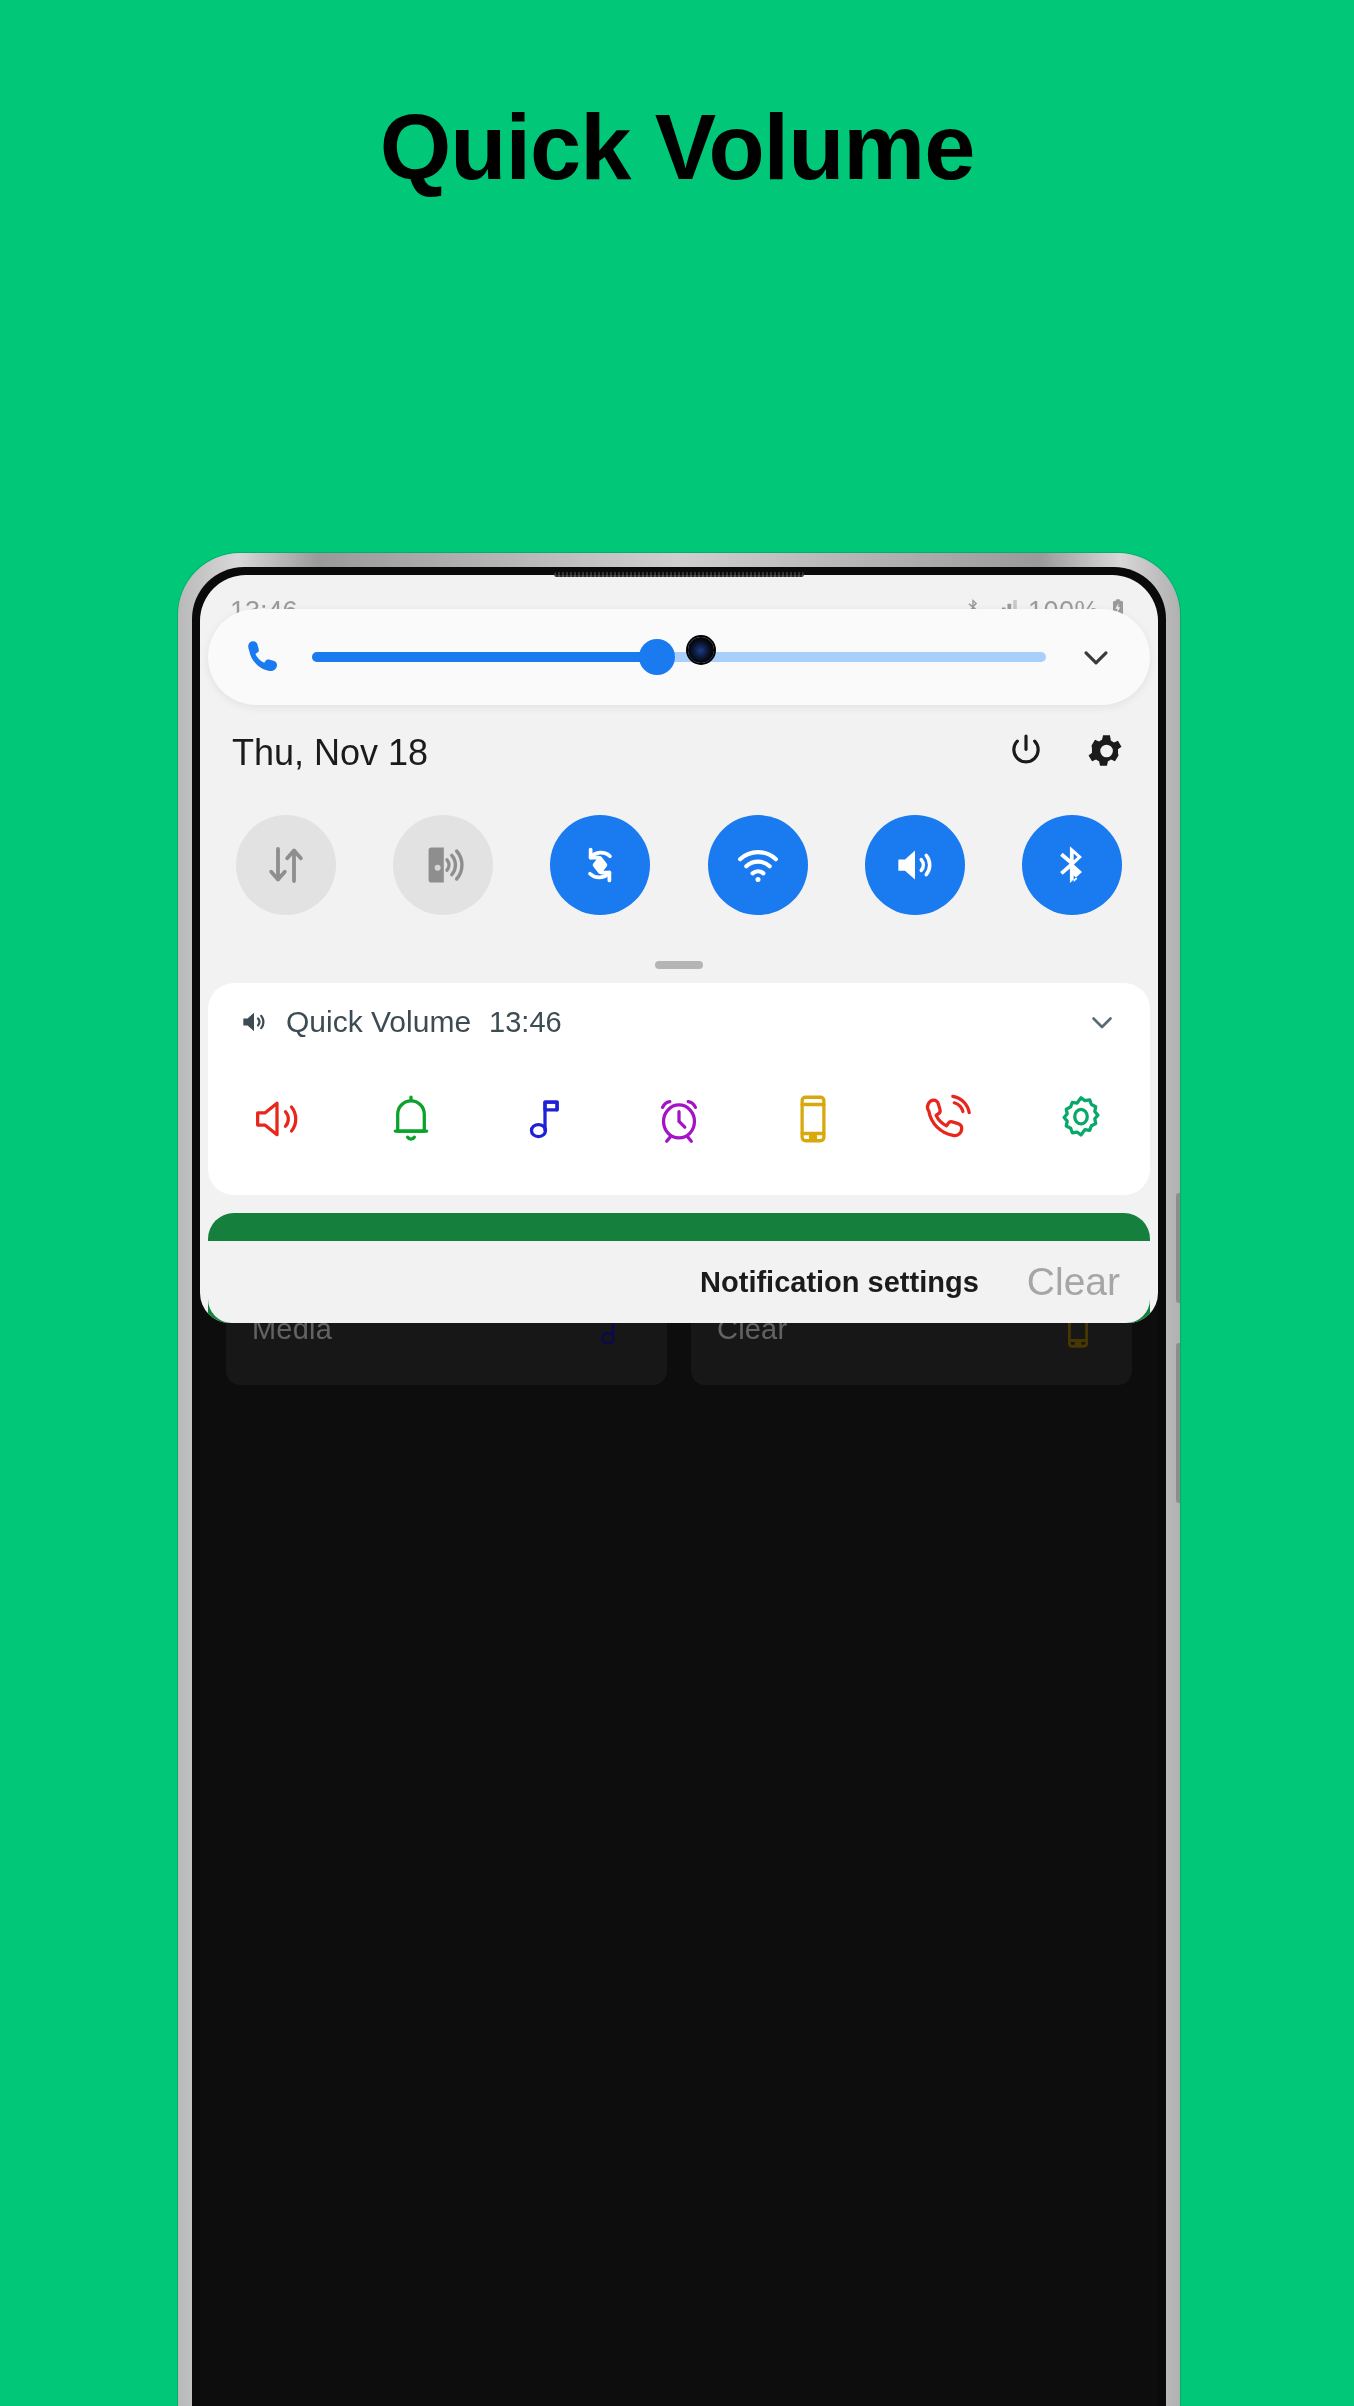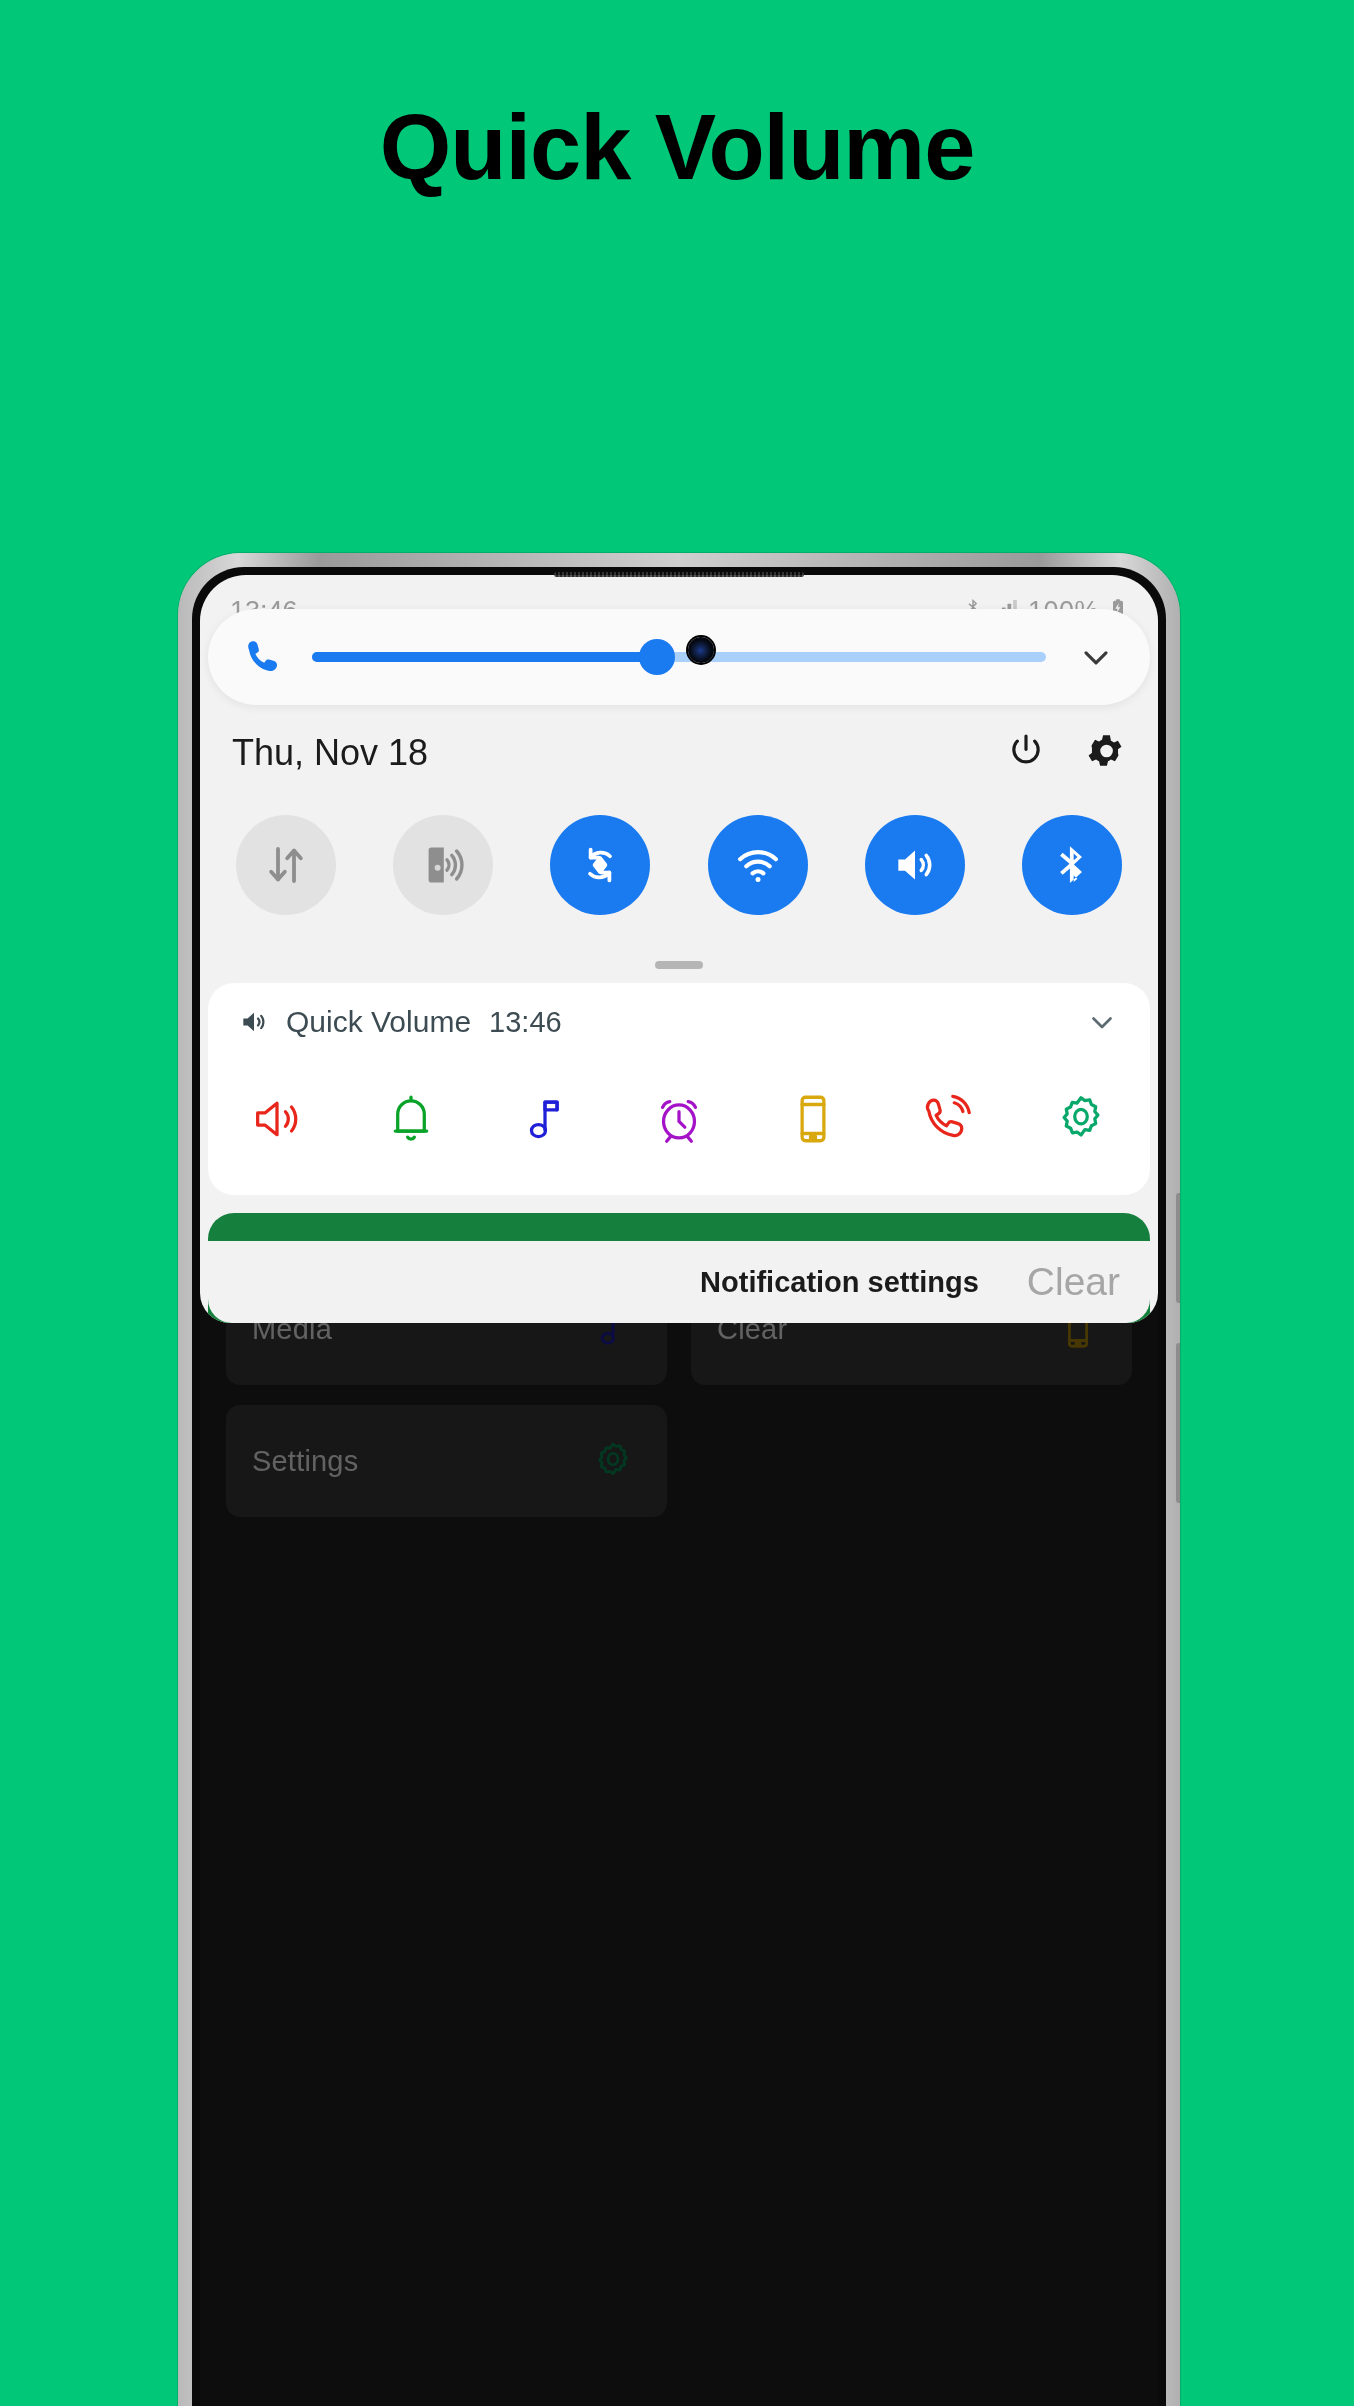--- a/index.html
+++ b/index.html
@@ -282,29 +282,20 @@
               <svg viewBox="0 0 24 24" width="46" height="46" fill="none" stroke="#9c7a08" stroke-width="1.5" stroke-linecap="round" stroke-linejoin="round">
                 <rect x="7.5" y="3" width="9" height="18" rx="1.4"></rect>
                   <path d="M7.5 6h9"></path>
                   <path d="M7.5 18h9"></path>
                   <rect x="11" y="19.1" width="2" height="1.1"></rect>
               </svg>
             </span>
           </div>
 
 
-          <div class="tile">
-            <span class="tlabel">Settings</span>
-            <span class="ticon">
-              <svg viewBox="0 0 24 24" width="46" height="46" fill="none" stroke="#067a4d" stroke-width="1.5" stroke-linecap="round" stroke-linejoin="round">
-                <path d="M12 3.2l1.6 1.2 2-.3.7 1.9 1.8.9-.4 2 1.3 1.5-1.3 1.5.4 2-1.8.9-.7 1.9-2-.3L12 18.6l-1.6-1.2-2 .3-.7-1.9-1.8-.9.4-2L5 11.4l1.3-1.5-.4-2 1.8-.9.7-1.9 2 .3z"></path>
-                <ellipse cx="12" cy="11" rx="2.6" ry="3"></ellipse>
-              </svg>
-            </span>
-          </div>
 
         </div>
         <div class="bg-dim"></div>
       </div>
 
       <div class="shade">
 
         <div class="statusbar">
           <span>13:46</span>
           <span class="sb-right">

